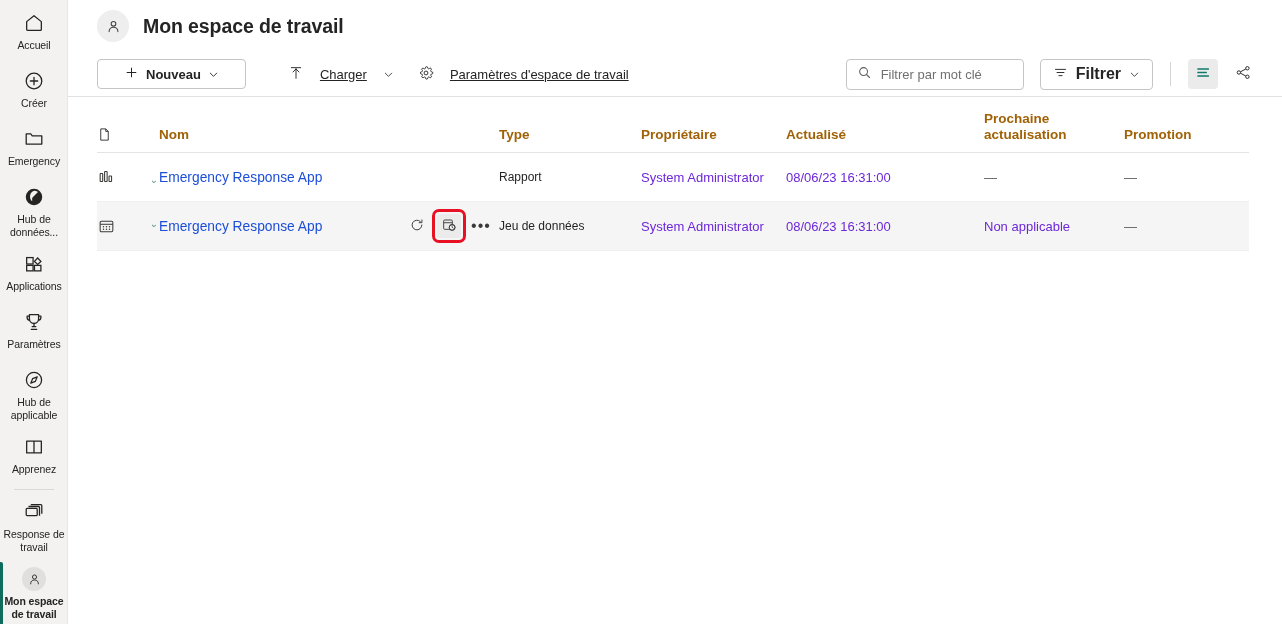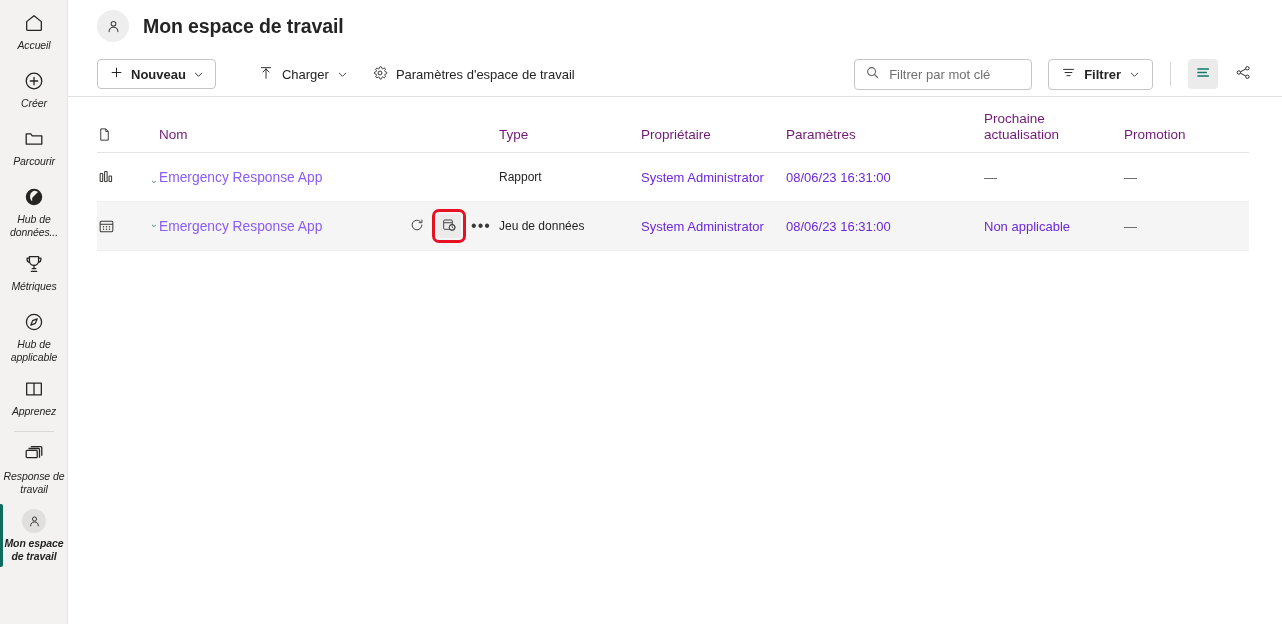--- a/index.html
+++ b/index.html
@@ -36,21 +36,20 @@
     position: relative;
     width: 68px;
     min-height: 58px;
     padding: 7px 2px 6px 2px;
     display: flex;
     flex-direction: column;
     align-items: center;
     justify-content: flex-start;
     cursor: pointer;
     text-align: center;
-    font-style: italic;
   }
 
   .nav-item .nav-icon {
     width: 24px;
     height: 24px;
     display: flex;
     align-items: center;
     justify-content: center;
     color: #242424;
     margin-bottom: 4px;
@@ -142,44 +141,45 @@
     align-items: center;
     padding: 0 24px 0 29px;
     border-bottom: 1px solid #e1e1e1;
   }
 
   .btn-new {
     display: flex;
     align-items: center;
     gap: 7px;
     height: 30px;
-    padding: 0 11px;
+    padding: 0 26px;
     background: #ffffff;
     border: 1px solid #c5c5c5;
     border-radius: 4px;
     font-size: 13px;
     font-weight: bold;
     color: #242424;
     cursor: pointer;
     white-space: nowrap;
   }
 
   .tb-cmd {
     display: flex;
     align-items: center;
-    gap: 8px;
+    gap: 16px;
     height: 30px;
     padding: 0 9px;
     background: transparent;
     border: none;
     border-radius: 4px;
     font-size: 13px;
     color: #242424;
     cursor: pointer;
     white-space: nowrap;
+    text-decoration: underline;
   }
 
   .chev { color: #242424; display: inline-flex; align-items: center; }
 
   .tb-gap-lg { width: 33px; }
   .tb-gap-sm { width: 6px; }
 
   .spacer { flex: 1; }
 
   .search-box {
@@ -208,21 +208,21 @@
   .btn-filter {
     display: flex;
     align-items: center;
     gap: 8px;
     height: 31px;
     padding: 0 12px;
     margin-left: 16px;
     border: 1px solid #c5c5c5;
     border-radius: 4px;
     background: #fff;
-    font-size: 13px;
+    font-size: 16px;
     font-weight: bold;
     color: #242424;
     cursor: pointer;
   }
 
   .vdiv {
     width: 1px;
     height: 24px;
     background: #d6d6d6;
     margin: 0 17px;
@@ -257,22 +257,22 @@
 
   .thead {
     height: 56px;
     border-bottom: 1px solid #e4e4e4;
     align-items: flex-end;
     padding-bottom: 9px;
   }
 
   .th {
     font-size: 13.5px;
-    font-weight: normal;
-    color: #701a75;
+    font-weight: bold;
+    color: #a16207;
     line-height: 16px;
   }
 
   .th-icon { color: #242424; display: flex; align-items: center; }
 
   .trow {
     height: 49px;
     border-bottom: 1px solid #f0f0f0;
     font-size: 13.5px;
     cursor: pointer;
@@ -296,21 +296,21 @@
     position: absolute;
     left: -9px;
     top: 4px;
     font-size: 10px;
     color: #5a8f86;
     transform: rotate(8deg);
   }
 
   .name-text {
     font-size: 13.8px;
-    color: #8b5cf6;
+    color: #1d4ed8;
     white-space: nowrap;
   }
 
   .row-actions {
     display: flex;
     align-items: center;
     gap: 8px;
     margin-left: auto;
     padding-right: 6px;
   }
@@ -381,42 +381,53 @@
       </span>
       <span class="nav-label">Créer</span>
     </div>
 
     <div class="nav-item">
       <span class="nav-icon">
         <svg width="22" height="22" viewBox="0 0 24 24" fill="none" stroke="currentColor" stroke-width="1.4" stroke-linejoin="round">
             <path d="M3.5 6.5h5l1.6 2h10.4v9h-17z"></path>
           </svg>
       </span>
-      <span class="nav-label">Parcourir</span>
+      <span class="nav-label">Emergency</span>
     </div>
 
     <div class="nav-item">
       <span class="nav-icon">
         <svg width="22" height="22" viewBox="0 0 24 24" fill="currentColor">
             <path d="M12 3a9 9 0 1 0 9 9 9 9 0 0 0-9-9zm0 2.1a6.9 6.9 0 0 1 4.3 1.5l-5.9 5.9a1.4 1.4 0 0 0-.4 1v3.2A6.9 6.9 0 0 1 12 5.1z"></path>
           </svg>
       </span>
       <span class="nav-label">Hub de données...</span>
     </div>
 
+    <div class="nav-item">
+      <span class="nav-icon">
+        <svg width="22" height="22" viewBox="0 0 24 24" fill="none" stroke="currentColor" stroke-width="1.4">
+            <rect x="4" y="5" width="7" height="7"></rect>
+            <rect x="4" y="13.5" width="7" height="6"></rect>
+            <rect x="12.5" y="13.5" width="7" height="6"></rect>
+            <path d="M12.5 9.2 16 5.5l3.5 3.7-3.5 3.2z"></path>
+          </svg>
+      </span>
+      <span class="nav-label">Applications</span>
+    </div>
 
     <div class="nav-item">
       <span class="nav-icon">
         <svg width="22" height="22" viewBox="0 0 24 24" fill="none" stroke="currentColor" stroke-width="1.4" stroke-linejoin="round">
             <path d="M7 4h10v4.5a5 5 0 0 1-10 0z"></path>
             <path d="M7 5.5H4.5v1.5a3 3 0 0 0 3 3M17 5.5h2.5V7a3 3 0 0 1-3 3"></path>
             <path d="M12 13.5V17M9 20h6M10 17h4" stroke-linecap="round"></path>
           </svg>
       </span>
-      <span class="nav-label">Métriques</span>
+      <span class="nav-label">Paramètres</span>
     </div>
 
     <div class="nav-item">
       <span class="nav-icon">
         <svg width="22" height="22" viewBox="0 0 24 24" fill="none" stroke="currentColor" stroke-width="1.4">
             <circle cx="12" cy="12" r="8.3"></circle>
             <path d="M15.5 8.5 10.5 10.5 8.5 15.5 13.5 13.5z" stroke-linejoin="round"></path>
           </svg>
       </span>
       <span class="nav-label">Hub de applicable</span>
@@ -568,21 +579,21 @@
       <div class="grid-row thead">
         <div class="th-icon">
           <svg width="15" height="17" viewBox="0 0 24 24" fill="none" stroke="currentColor" stroke-width="1.4" stroke-linejoin="round">
               <path d="M6 3h8l4 4v14H6z"></path>
               <path d="M14 3v4h4"></path>
             </svg>
         </div>
         <div class="th">Nom</div>
         <div class="th">Type</div>
         <div class="th">Propriétaire</div>
-        <div class="th">Paramètres</div>
+        <div class="th">Actualisé</div>
         <div class="th" style="max-width:92px">Prochaine actualisation</div>
         <div class="th">Promotion</div>
       </div>
 
       <div class="grid-row trow">
         <div class="cell-icon">
           <svg width="19" height="19" viewBox="0 0 24 24" fill="none" stroke="currentColor" stroke-width="1.35" stroke-linejoin="round">
               <rect x="4" y="7" width="3.2" height="10" rx="0.6"></rect>
               <rect x="9.6" y="4.5" width="3.2" height="12.5" rx="0.6"></rect>
               <rect x="15.2" y="10" width="3.2" height="7" rx="0.6"></rect>

